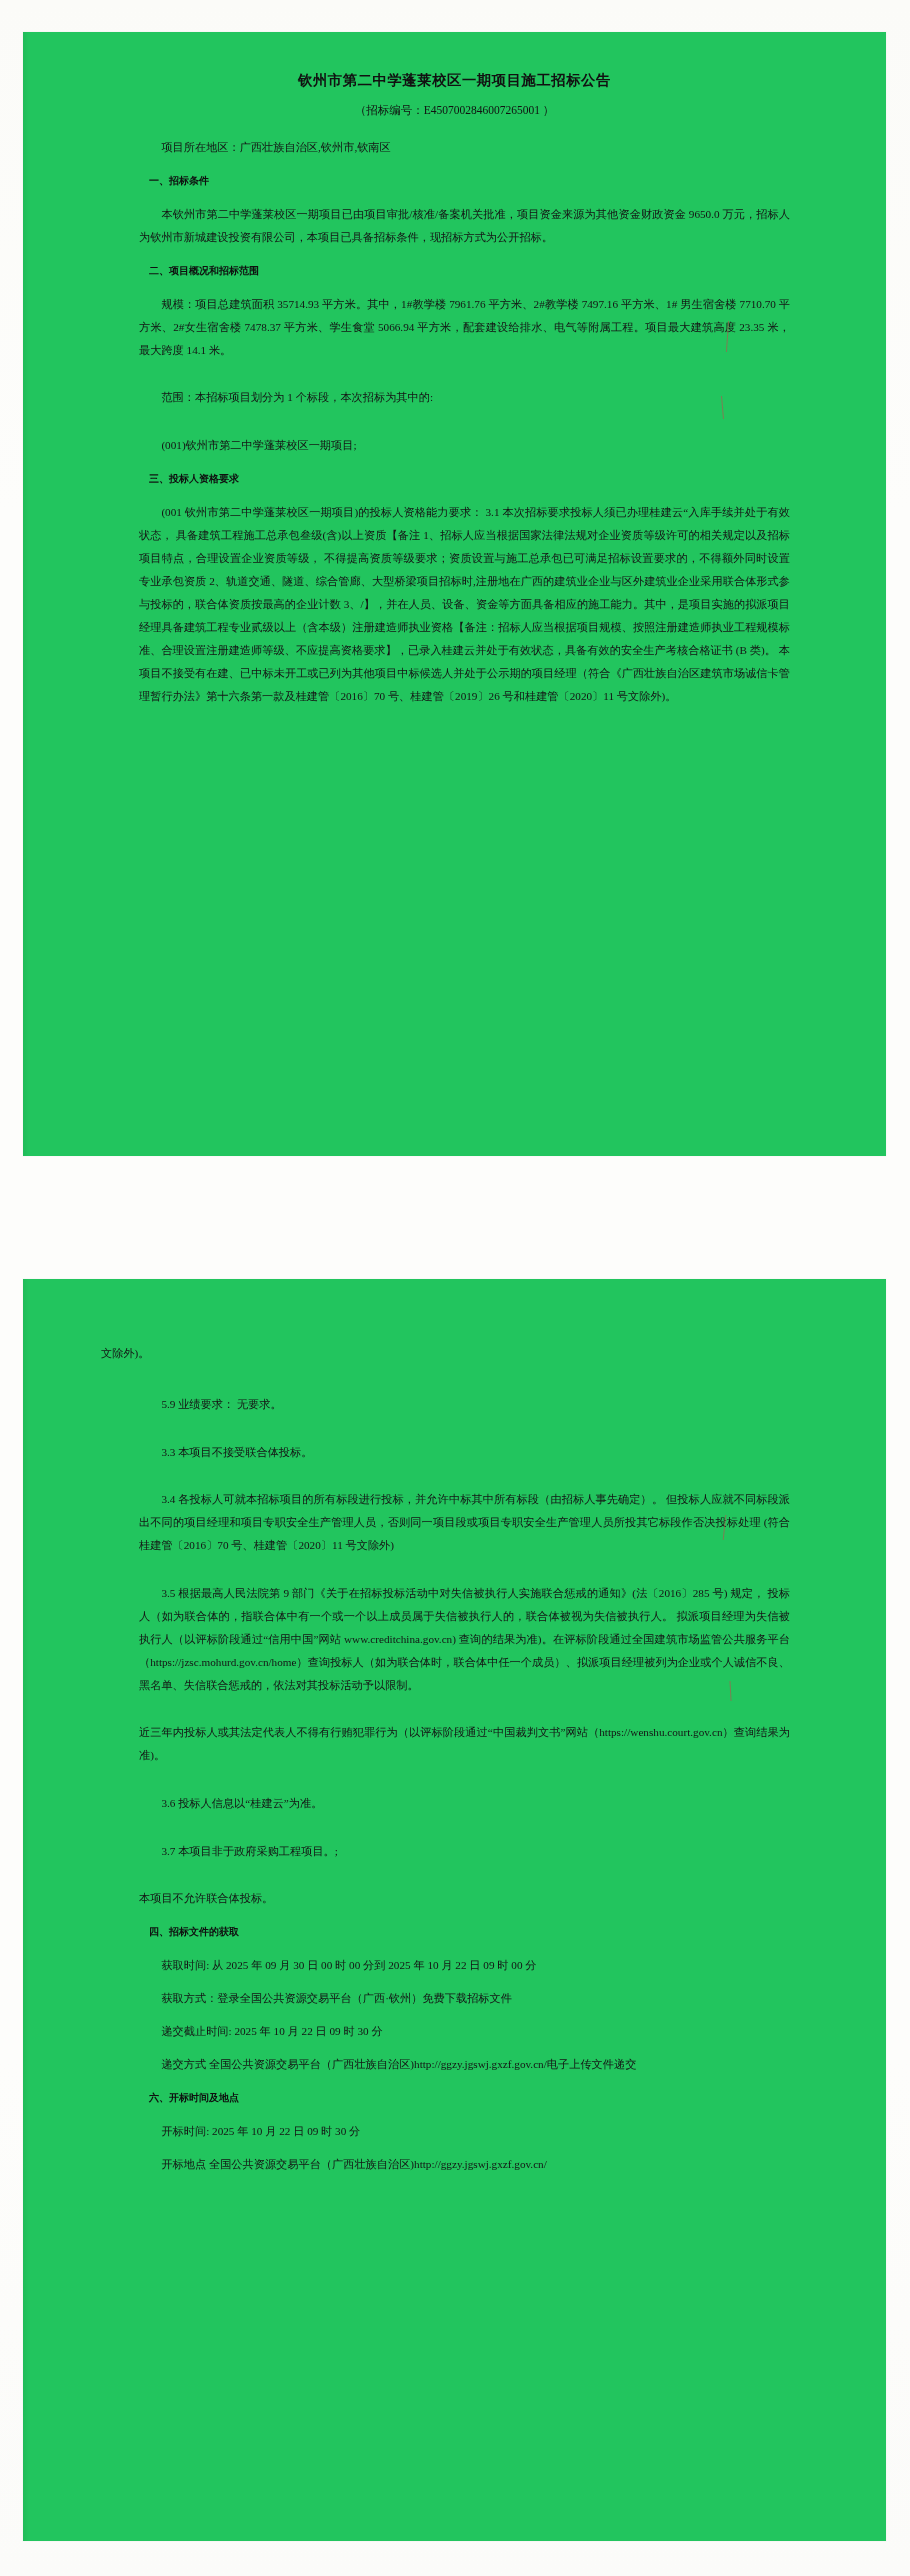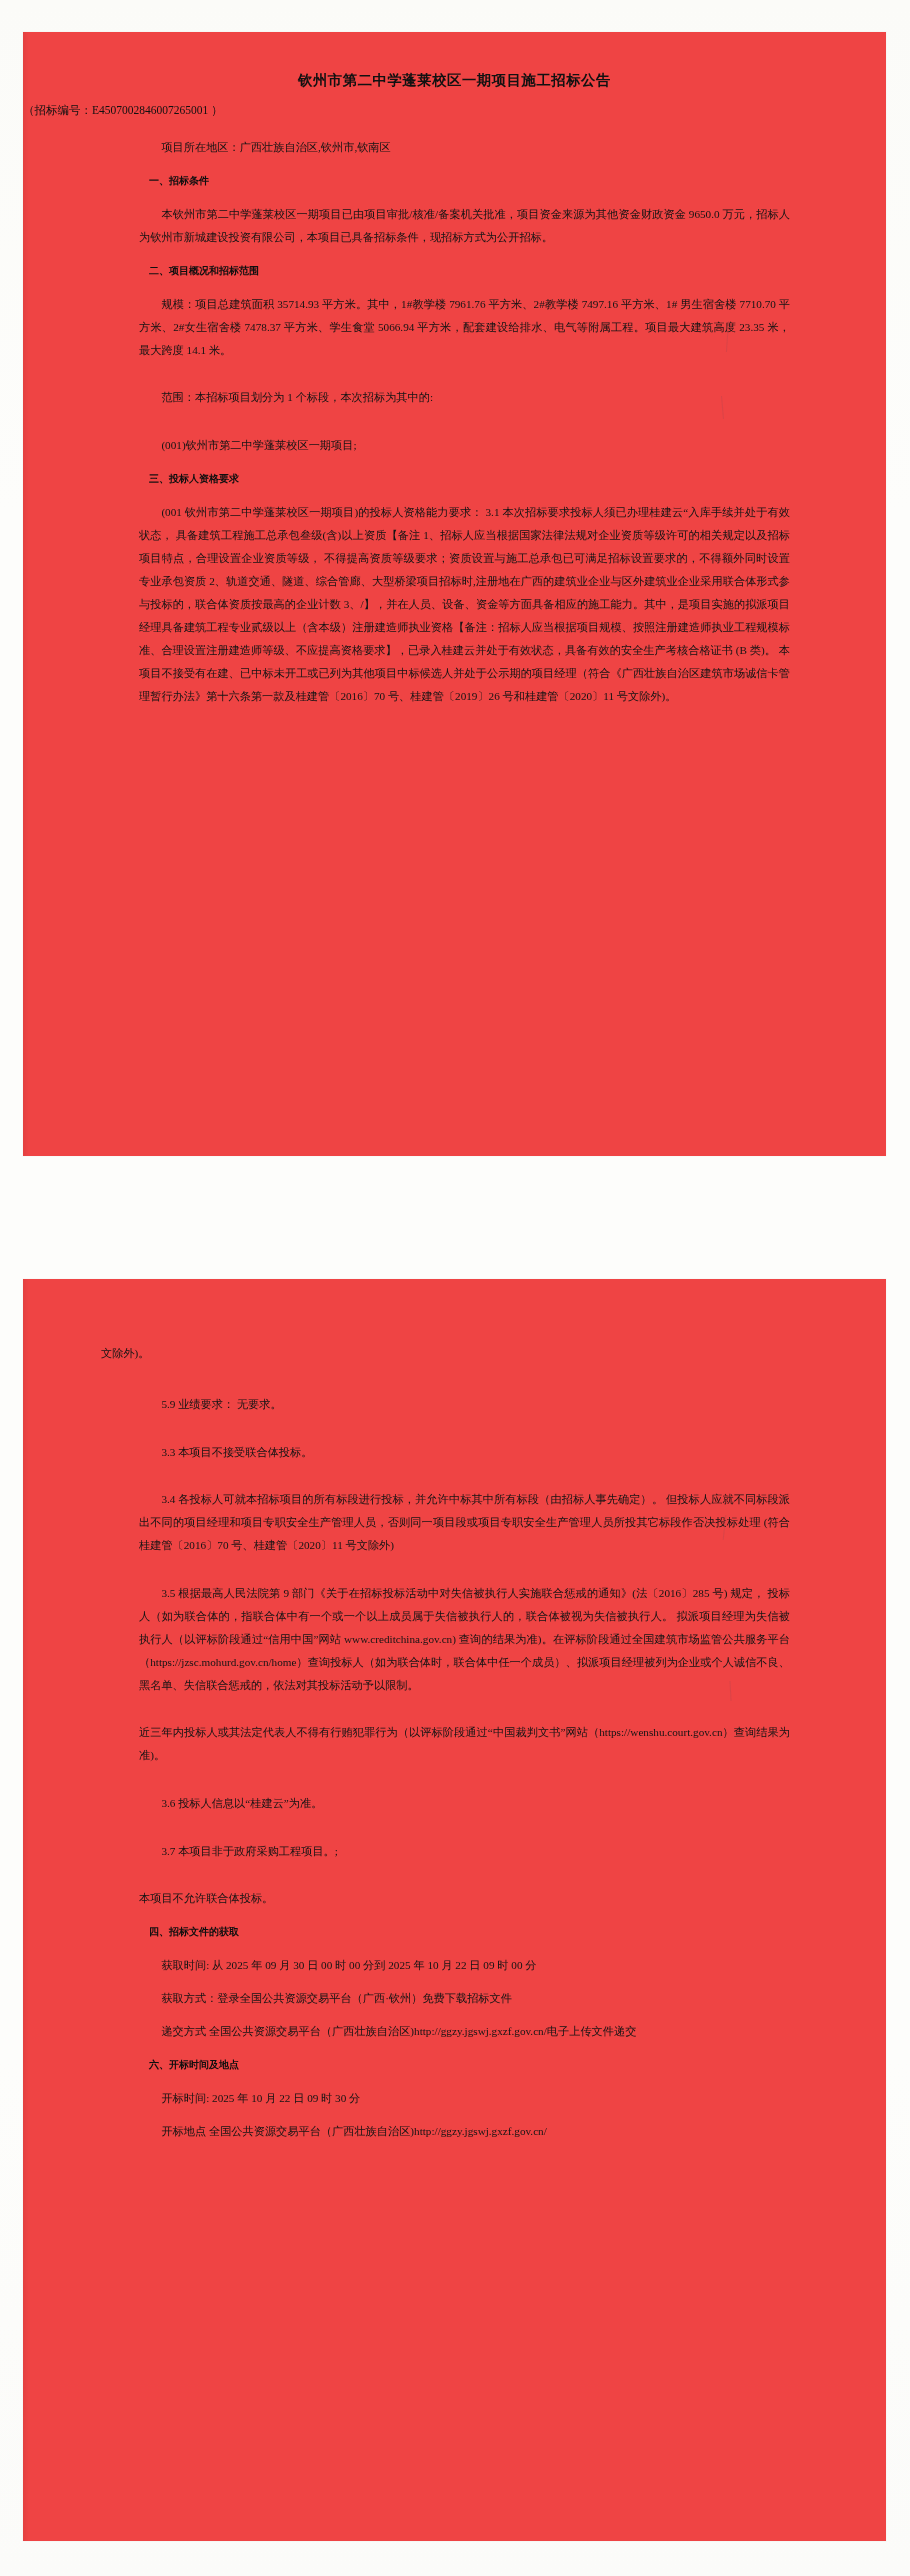--- a/index.html
+++ b/index.html
@@ -21,21 +21,21 @@
   }
   
   .scan-bg {
     position: absolute;
     left: 0; top: 0; right: 0; bottom: 0;
     background:
       linear-gradient(to bottom, #fbfbf8 0%, #fdfdfb 20%, #fdfdfb 80%, #fbfbf9 100%);
   }
   .sheet {
     position: absolute;
-    background: #ef4444;
+    background: #22c55e;
     box-shadow: 0 0 0 0.6px rgba(0,0,0,0.03);
   }
   .sheet-1 {
     left: 23px;
     top: 32px;
     width: 863px;
     height: 1124px;
   }
   .sheet-2 {
     left: 23px;
@@ -50,20 +50,21 @@
   }
   .doc-title {
     text-align: center;
     font-size: 14.3px;
     font-weight: bold;
     letter-spacing: 0.6px;
     margin-top: 39px;
     color: #111;
   }
   .doc-subtitle {
+    text-align: center;
     font-size: 11.5px;
     margin-top: 12.6px;
     color: #111;
   }
   .body-area {
     margin: 0 86px 0 106px;
   }
   p.para {
     font-size: 11.2px;
     line-height: 23px;
@@ -164,20 +165,21 @@
         <p class="para indent2">3.6 投标人信息以“桂建云”为准。</p>
         <div class="gap-sm"></div>
         <p class="para indent2">3.7 本项目非于政府采购工程项目。;</p>
         <div class="gap-sm"></div>
         <p class="para">本项目不允许联合体投标。</p>
 
         <p class="sec-head">四、招标文件的获取</p>
         <p class="para indent2">获取时间: 从 2025 年 09 月 30 日 00 时 00 分到 2025 年 10 月 22 日 09 时 00 分</p>
         <p class="para indent2">获取方式：登录全国公共资源交易平台（广西·钦州）免费下载招标文件</p>
 
+        <p class="para indent2">递交截止时间: 2025 年 10 月 22 日 09 时 30 分</p>
         <p class="para indent2">递交方式 全国公共资源交易平台（广西壮族自治区)http://ggzy.jgswj.gxzf.gov.cn/电子上传文件递交</p>
 
         <p class="sec-head">六、开标时间及地点</p>
         <p class="para indent2">开标时间: 2025 年 10 月 22 日 09 时 30 分</p>
         <p class="para indent2">开标地点  全国公共资源交易平台（广西壮族自治区)http://ggzy.jgswj.gxzf.gov.cn/</p>
       </div>
     </div>
   </div>
   <div class="edge-shadow-left2"></div>
 

